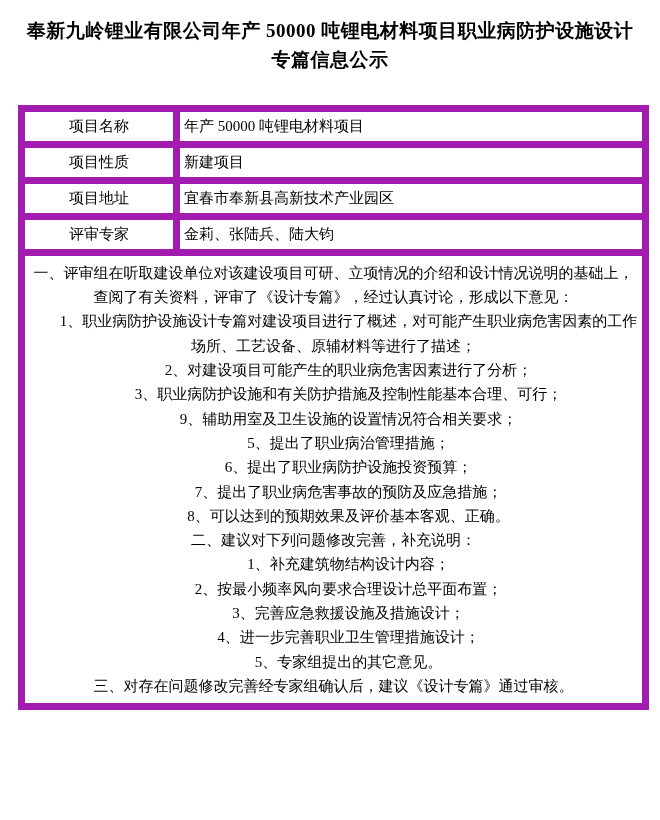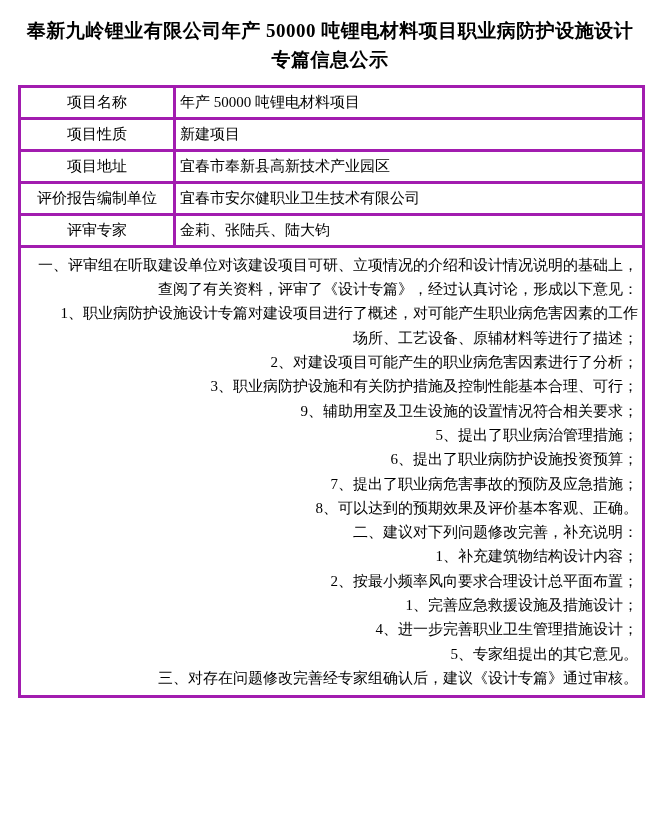--- a/index.html
+++ b/index.html
@@ -20,43 +20,43 @@
     box-sizing: border-box;
     padding: 14px 18px 0 18px;
     position: relative;
   }
   .doc-title {
     font-size: 19px;
     font-weight: bold;
     text-align: center;
     line-height: 1.55;
     letter-spacing: 0.5px;
-    margin: 2px 6px 10px 6px;
+    margin: 2px 6px 30px 6px;
   }
   table.main {
     width: 624px;
     border-collapse: collapse;
     table-layout: fixed;
     margin: 0 auto;
   }
   table.main td {
-    border: 3px solid #a21caf;
+    border: 7px solid #a21caf;
     font-size: 15px;
     padding: 5px 4px;
     vertical-align: middle;
   }
   td.label {
     text-align: center;
     white-space: nowrap;
   }
   td.value {
     text-align: left;
   }
   td.body {
-    text-align: right;
+    text-align: center;
     padding: 6px 8px 10px 8px;
     line-height: 1.62;
     font-size: 15px;
     margin-top: 48px;
   }
   .p-lvl2 {
     margin: 0;
     padding: 0;
     text-indent: 2em;
   }
@@ -86,42 +86,38 @@
       </tr>
       <tr>
         <td class="label">项目性质</td>
         <td class="value" colspan="3">新建项目</td>
       </tr>
       <tr>
         <td class="label">项目地址</td>
         <td class="value" colspan="3">宜春市奉新县高新技术产业园区</td>
       </tr>
       <tr>
-        <td class="label">评价报告编制单位</td>
-        <td class="value" colspan="3">宜春市安尔健职业卫生技术有限公司</td>
-      </tr>
-      <tr>
         <td class="label">评审专家</td>
         <td class="value" colspan="3">金莉、张陆兵、陆大钧</td>
       </tr>
       <tr>
         <td class="body" colspan="4">
           <p class="p-hang">一、评审组在听取建设单位对该建设项目可研、立项情况的介绍和设计情况说明的基础上，查阅了有关资料，评审了《设计专篇》，经过认真讨论，形成以下意见：</p>
           <p class="p-lvl2">1、职业病防护设施设计专篇对建设项目进行了概述，对可能产生职业病危害因素的工作场所、工艺设备、原辅材料等进行了描述；</p>
           <p class="p-lvl2">2、对建设项目可能产生的职业病危害因素进行了分析；</p>
           <p class="p-lvl2">3、职业病防护设施和有关防护措施及控制性能基本合理、可行；</p>
           <p class="p-lvl2">9、辅助用室及卫生设施的设置情况符合相关要求；</p>
           <p class="p-lvl2">5、提出了职业病治管理措施；</p>
           <p class="p-lvl2">6、提出了职业病防护设施投资预算；</p>
           <p class="p-lvl2">7、提出了职业病危害事故的预防及应急措施；</p>
           <p class="p-lvl2">8、可以达到的预期效果及评价基本客观、正确。</p>
           <p class="p-hang">二、建议对下列问题修改完善，补充说明：</p>
           <p class="p-lvl2">1、补充建筑物结构设计内容；</p>
           <p class="p-lvl2">2、按最小频率风向要求合理设计总平面布置；</p>
-          <p class="p-lvl2">1、完善应急救援设施及措施设计；</p>
+          <p class="p-lvl2">3、完善应急救援设施及措施设计；</p>
           <p class="p-lvl2">4、进一步完善职业卫生管理措施设计；</p>
           <p class="p-lvl2">5、专家组提出的其它意见。</p>
           <p class="p-hang">三、对存在问题修改完善经专家组确认后，建议《设计专篇》通过审核。</p>
         </td>
       </tr>
     </tbody>
   </table>
 
 </div>
 

